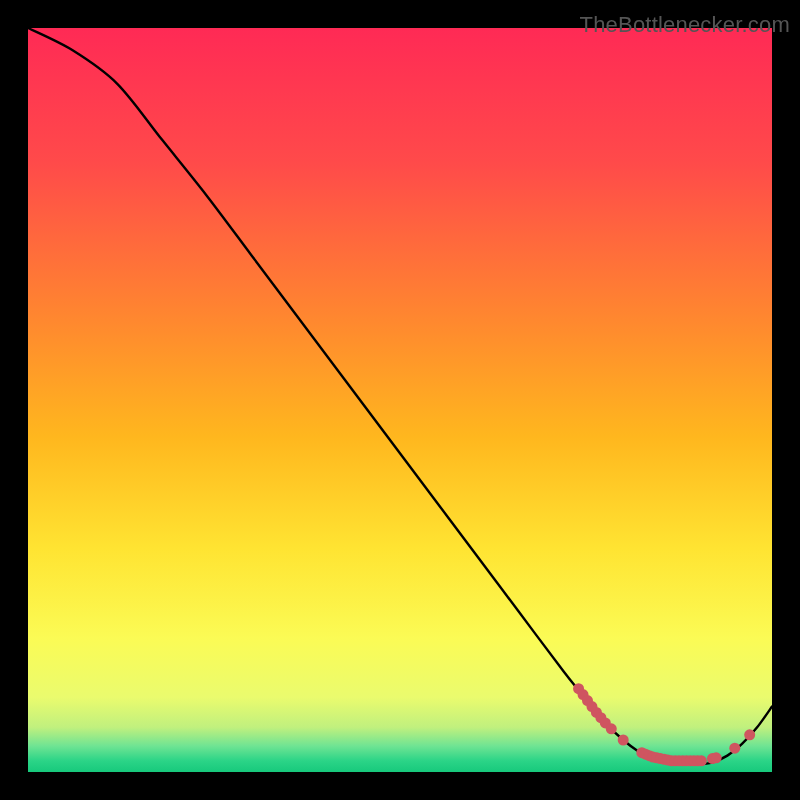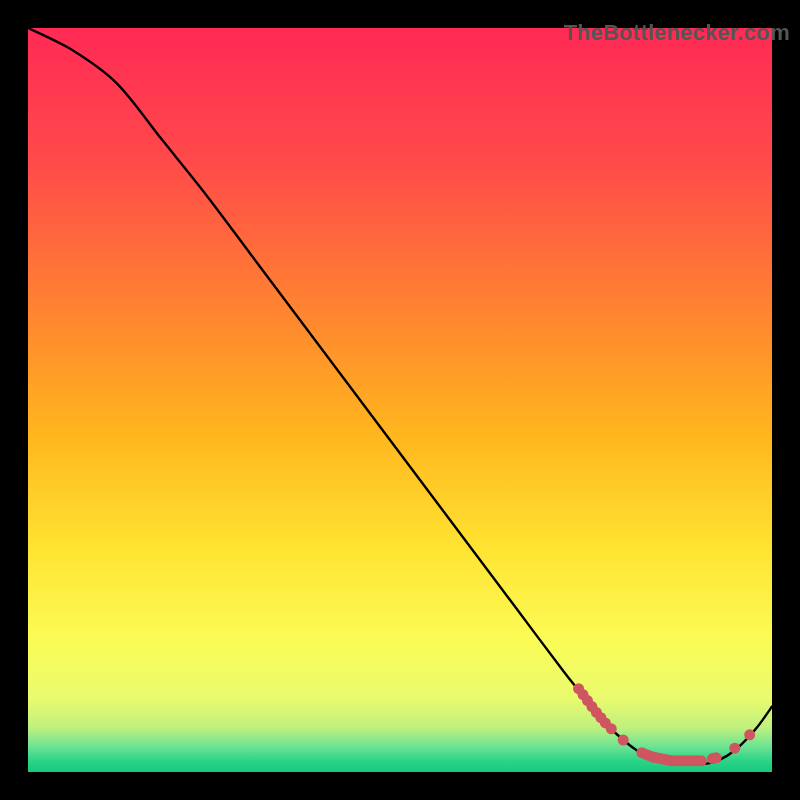--- a/index.html
+++ b/index.html
@@ -12,25 +12,25 @@
     font-family: Arial, Helvetica, sans-serif;
   }
   .stage {
     position: relative;
     width: 800px;
     height: 800px;
     background: #000;
   }
   .attribution {
     position: absolute;
-    top: 20px;
+    top: 12px;
     right: 10px;
     color: #555;
     font-size: 22px;
-    font-weight: 700;
+    font-weight: 400;
     letter-spacing: 0.2px;
     z-index: 10;
   }
   .plot-outer {
     position: absolute;
     left: 28px;
     top: 28px;
     width: 744px;
     height: 744px;
     background: #000;

